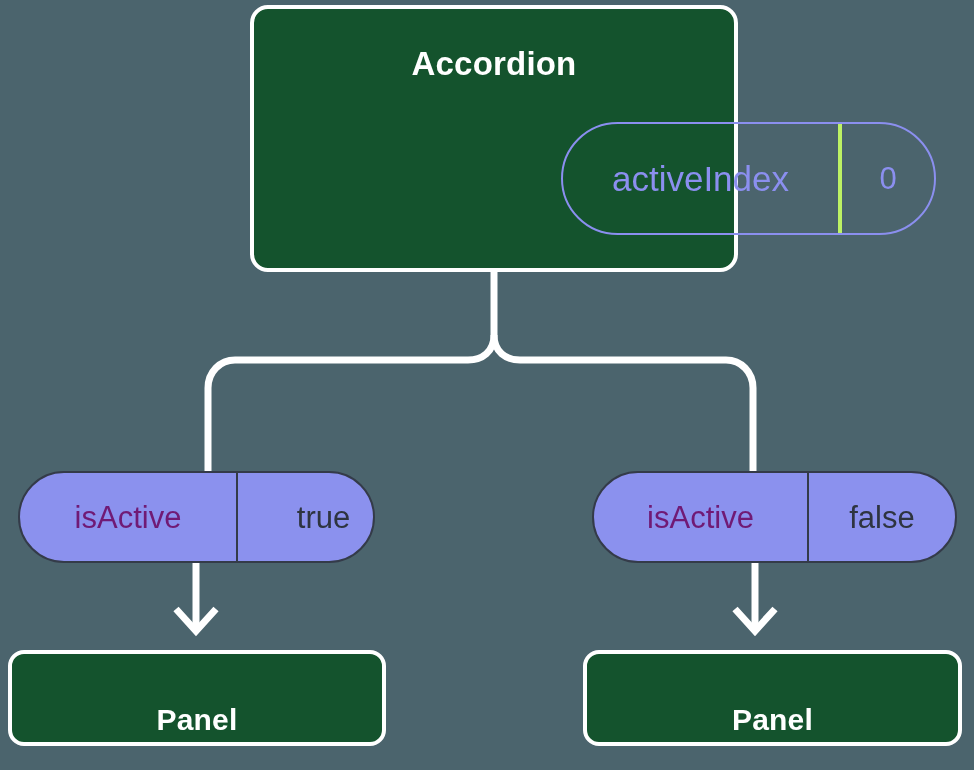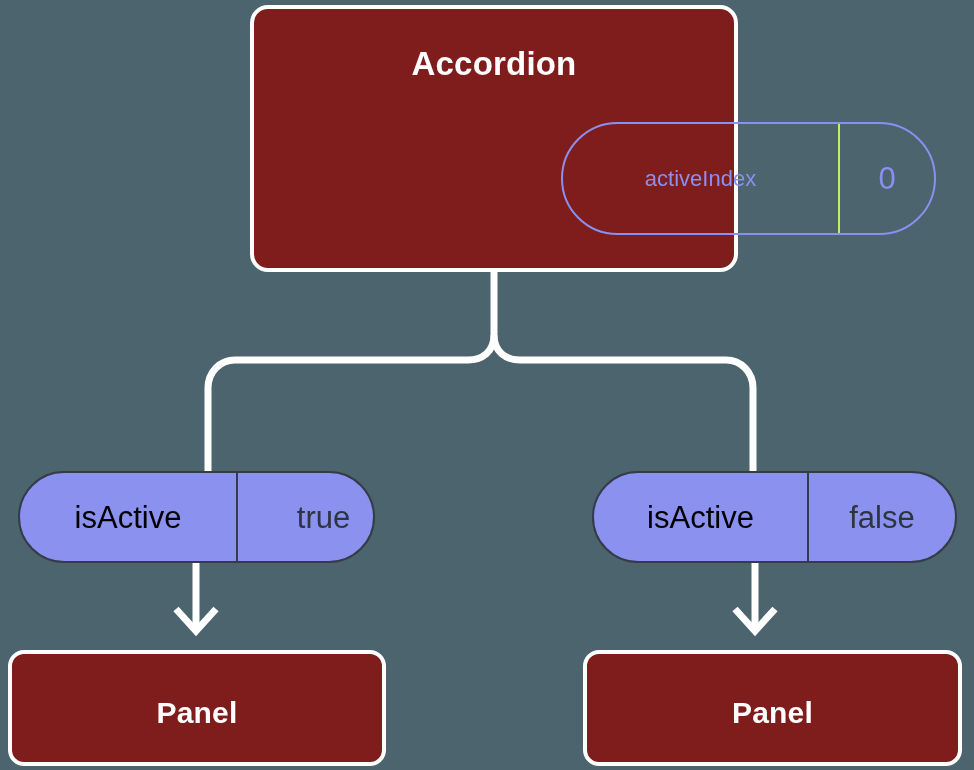--- a/index.html
+++ b/index.html
@@ -31,21 +31,21 @@
     width: 974px;
     height: 770px;
     pointer-events: none;
     z-index: 1;
   }
 
   
   .node-card {
     position: absolute;
     box-sizing: border-box;
-    background: #7f1d1d;
+    background: #14532d;
     border: 4px solid #ffffff;
     border-radius: 16px;
     z-index: 2;
   }
 
   #accordion-card {
     left: 250px;
     top: 5px;
     width: 488px;
     height: 267px;
@@ -60,24 +60,24 @@
     text-align: center;
     color: #ffffff;
     font-size: 33px;
     font-weight: 700;
     letter-spacing: 0.2px;
     line-height: 1;
   }
 
   .panel-card {
     top: 650px;
-    height: 116px;
+    height: 96px;
     border-radius: 16px 16px 16px 16px;
     display: flex;
-    align-items: flex-start;
+    align-items: center;
     justify-content: center;
   }
   #panel-card-left  { left: 8px;   width: 378px; }
   #panel-card-right { left: 583px; width: 379px; }
 
   .panel-label {
     color: #ffffff;
     font-size: 30px;
     font-weight: 700;
     letter-spacing: 0.2px;
@@ -109,38 +109,38 @@
     left: 307px;
     top: 113px;
     width: 375px;
     height: 113px;
     border: 2px solid #8b8fef;
     background: transparent;
   }
   #activeindex-pill .pill-key {
     flex: 0 0 275px;
     color: #8b8fef;
-    font-size: 22px;
-    border-right: 2px solid #bef264;
+    font-size: 35px;
+    border-right: 4px solid #bef264;
   }
   #activeindex-pill .pill-val {
     flex: 1 1 auto;
     color: #8b8fef;
     font-size: 31px;
   }
 
   
   .pill-filled {
     background: #8b91ee;
     border: 2px solid #343b49;
     height: 92px;
     top: 471px;
   }
   .pill-filled .pill-key {
-    color: #000000;
+    color: #701a75;
     font-size: 31px;
     border-right: 2px solid #343b49;
   }
   .pill-filled .pill-val {
     color: #2e3440;
     font-size: 31px;
   }
 
   #isactive-pill-left {
     left: 18px;

